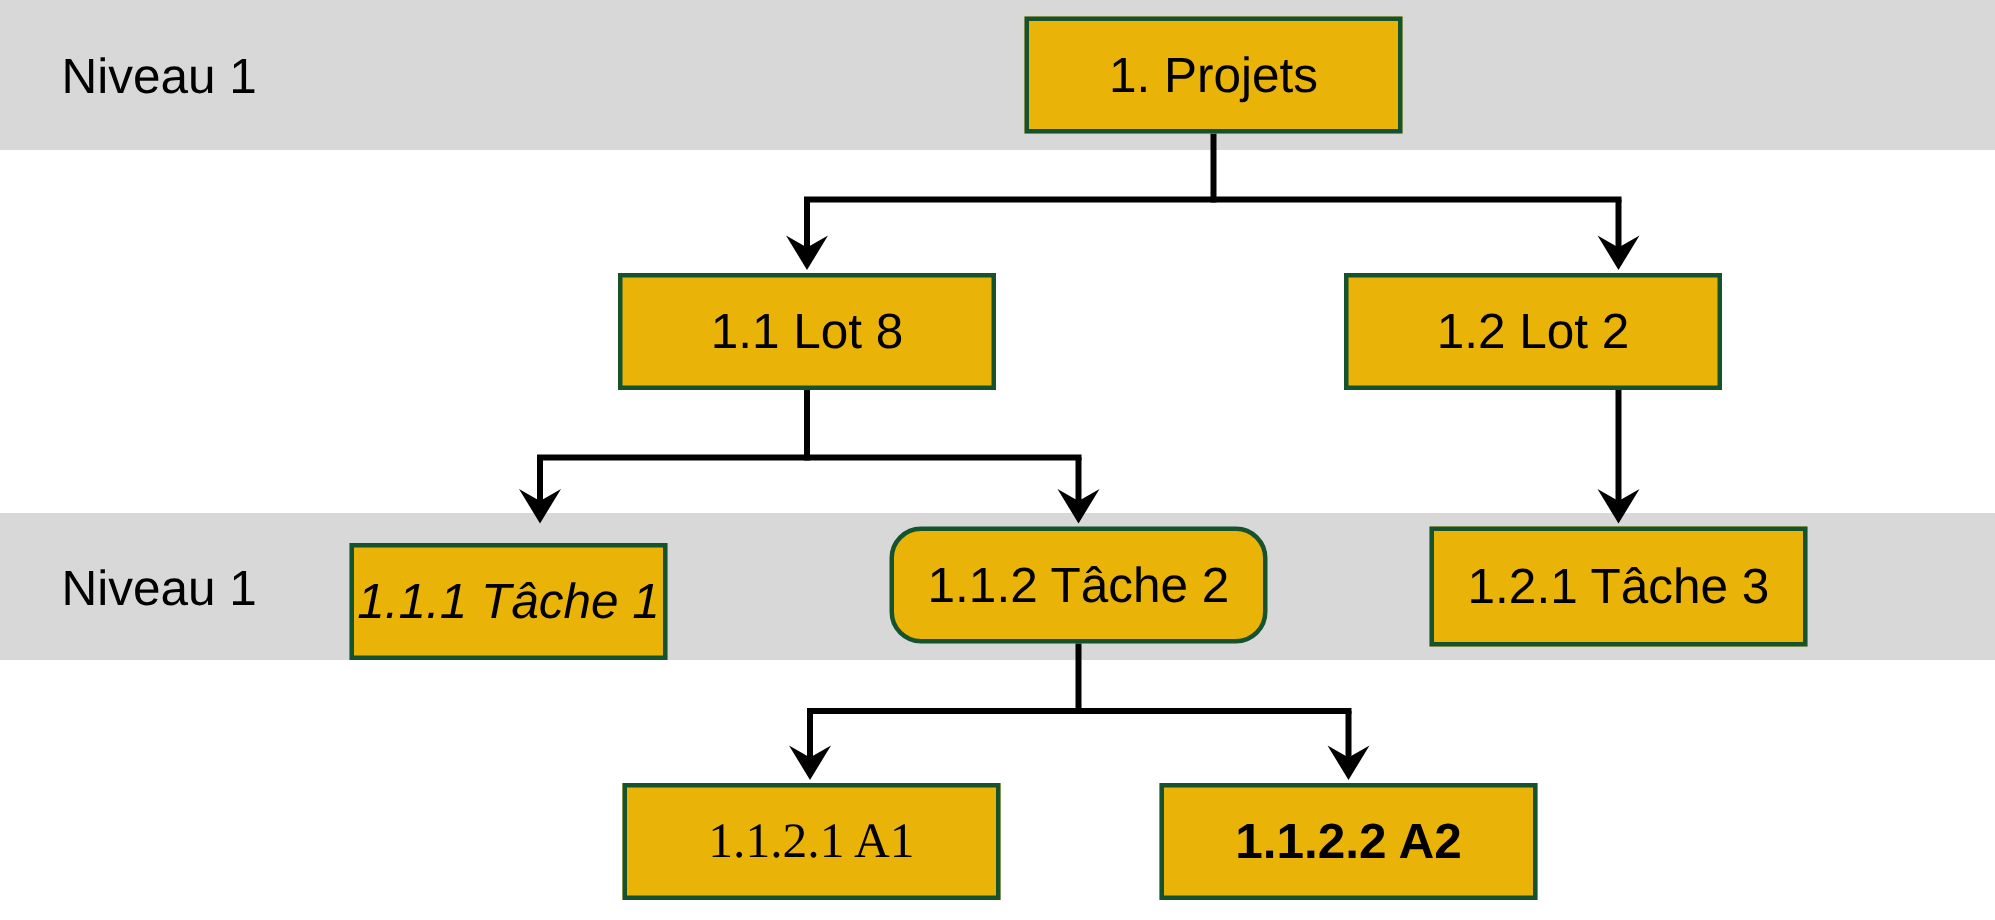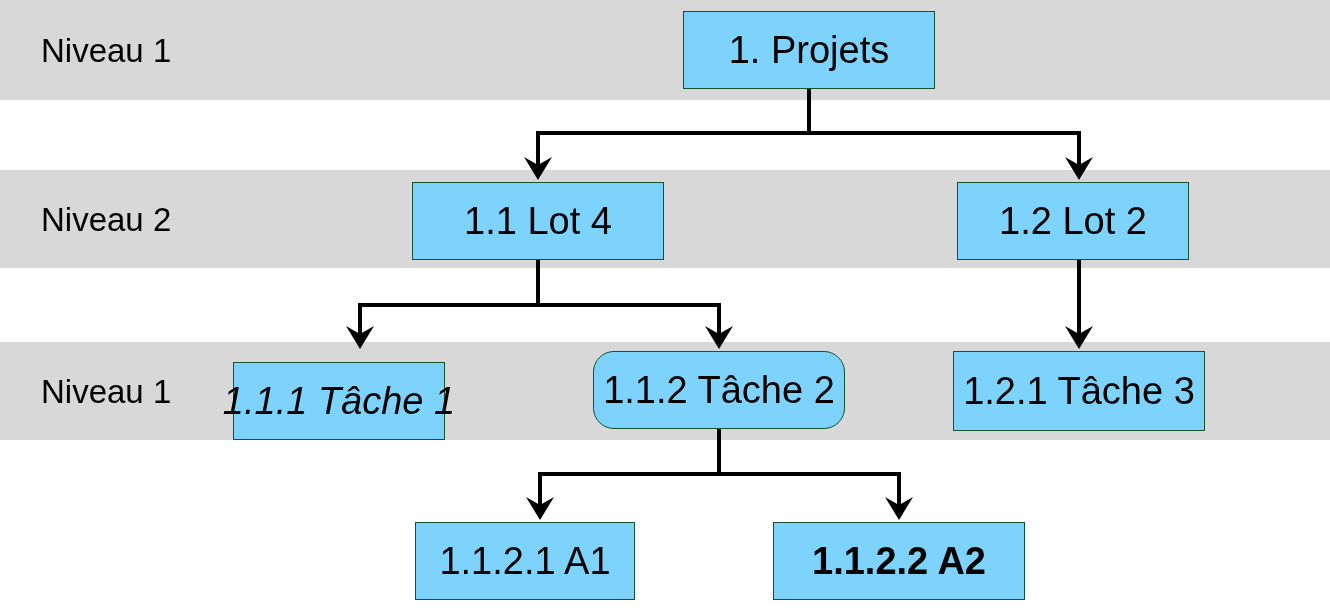--- a/index.html
+++ b/index.html
@@ -45,47 +45,44 @@
     stroke-width: 4;
     fill: none;
   }
   .connector-layer path.head {
     stroke: none;
     fill: #000000;
   }
   .node {
     position: absolute;
     box-sizing: border-box;
-    background: #7dd3fc;
-    border: 1px solid #14532d;
+    background: #eab308;
+    border: 3px solid #14532d;
     display: flex;
     align-items: center;
     justify-content: center;
-    font-size: 38px;
+    font-size: 33px;
     white-space: nowrap;
   }
   .n-projets { left: 683px; top: 11px;  width: 252px; height: 78px; }
   .n-lot1    { left: 412px; top: 182px; width: 252px; height: 78px; }
-  .n-lot2    { left: 957px; top: 182px; width: 232px; height: 78px; }
+  .n-lot2    { left: 896px; top: 182px; width: 252px; height: 78px; }
   .n-tache1  { left: 233px; top: 362px; width: 212px; height: 78px; font-style: italic; }
   .n-tache2  { left: 593px; top: 351px; width: 252px; height: 78px; border-radius: 21px; }
   .n-tache3  { left: 953px; top: 351px; width: 252px; height: 80px; align-items: center; }
-  .n-a1      { left: 415px; top: 522px; width: 220px; height: 78px; }
+  .n-a1      { left: 415px; top: 522px; width: 252px; height: 78px; font-family: Liberation Serif, serif; }
   .n-a2      { left: 773px; top: 522px; width: 252px; height: 78px; font-weight: bold; }
 </style>
 </head>
 <body>
 
 <div class="stage">
 
   <div class="band band-1">
     <span class="band-label">Niveau 1</span>
-  </div>
-  <div class="band band-2">
-    <span class="band-label">Niveau 2</span>
   </div>
   <div class="band band-3">
     <span class="band-label">Niveau 1</span>
   </div>
 
   <svg class="connector-layer" width="1330" height="613" viewBox="0 0 1330 613">
 
     <g>
       <path class="line" d="M809 89 L809 135"></path>
       <path class="line" d="M536 133 L1081 133"></path>
@@ -117,21 +114,21 @@
       <path class="head" d="M526 497 L540 520 L554 497 L540 505 Z"></path>
       <path class="head" d="M885 497 L899 520 L913 497 L899 505 Z"></path>
     </g>
   </svg>
 
   <div class="node n-projets">
     <span>1. Projets</span>
   </div>
 
   <div class="node n-lot1">
-    <span>1.1 Lot 4</span>
+    <span>1.1 Lot 8</span>
   </div>
 
   <div class="node n-lot2">
     <span>1.2 Lot 2</span>
   </div>
 
   <div class="node n-tache1">
     <span>1.1.1 Tâche 1</span>
   </div>
 

